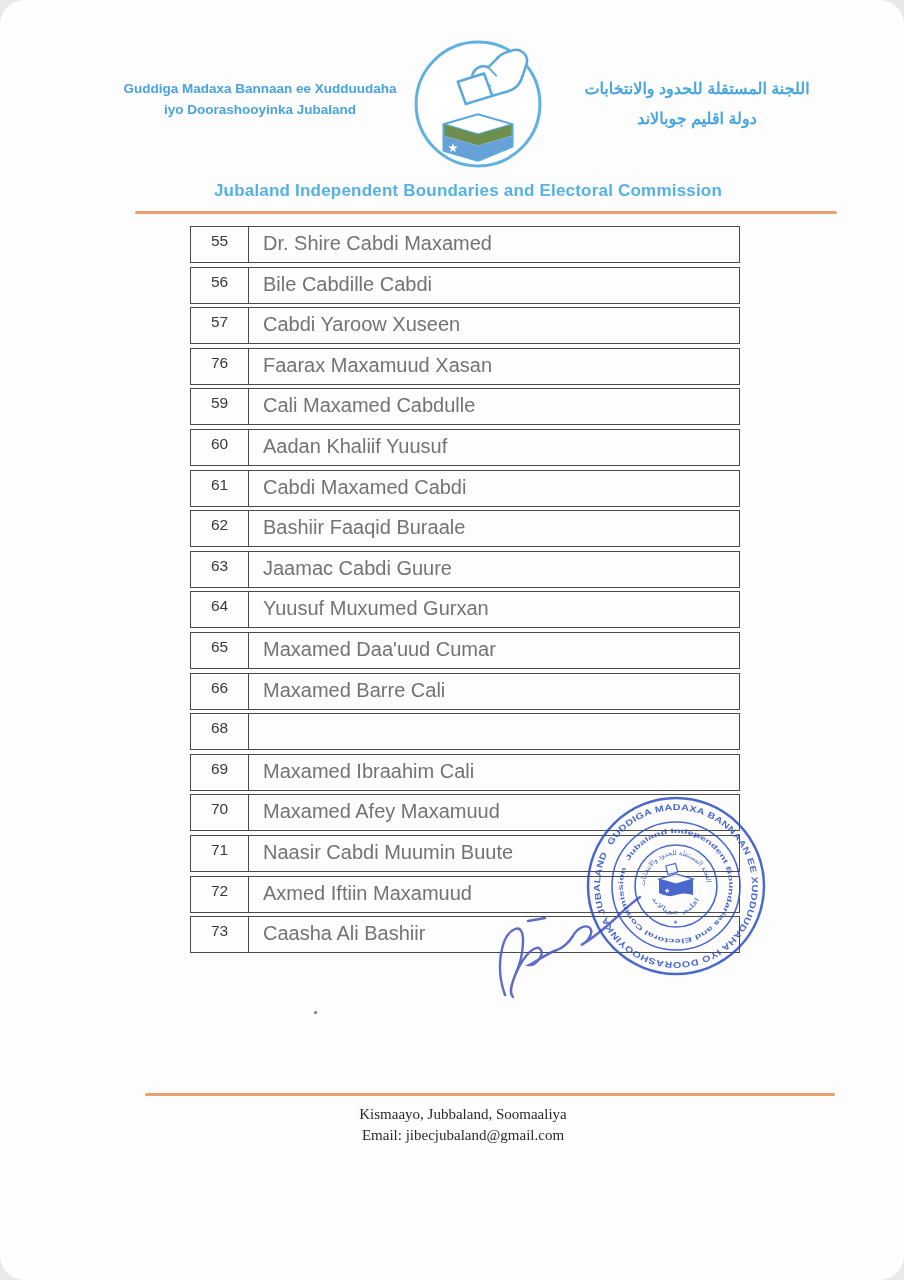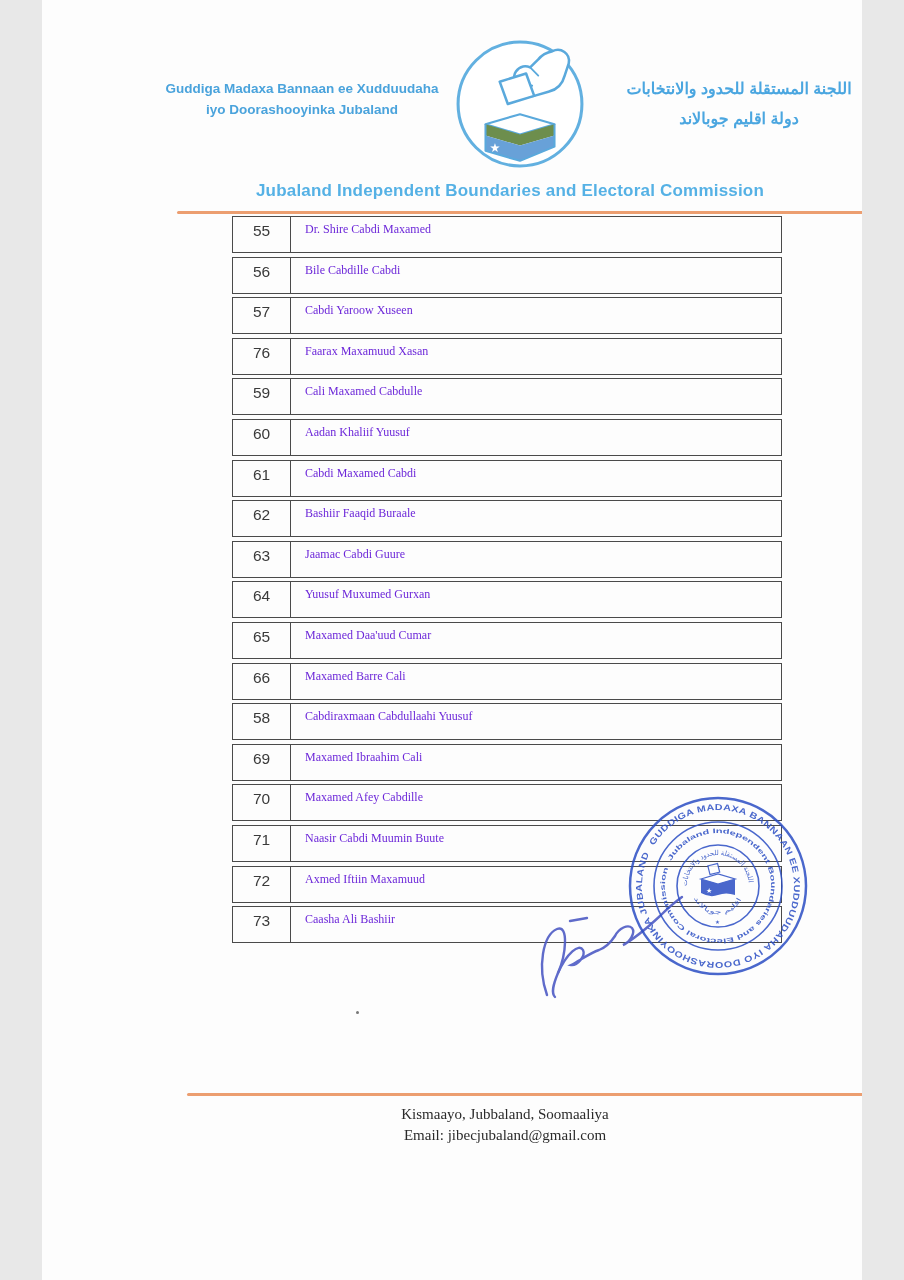--- a/index.html
+++ b/index.html
@@ -1,22 +1,23 @@
 <!DOCTYPE html>
 <html><head>
 <meta charset="utf-8">
 <style>
   html,body{margin:0;padding:0;background:#e8e8e8;}
   .page{
     position:relative;
-    width:820px;height:1280px;
+    width:904px;height:1280px;
     margin:0 auto;
     background:#fdfdfd;
     font-family:"Liberation Sans",sans-serif;
     overflow:hidden;
+    border-radius:24px;
   }
   
   .org-somali{
     position:absolute;left:108px;top:78px;width:304px;
     text-align:center;
     color:#4aa3dc;font-weight:bold;font-size:13.5px;line-height:21px;
   }
   .logo-svg{position:absolute;left:411px;top:37px;width:134px;height:134px;}
   .org-arabic{
     position:absolute;left:546px;top:74px;width:302px;
@@ -26,44 +27,43 @@
   .page-title{
     position:absolute;left:34px;top:181px;width:868px;
     text-align:center;
     color:#55b1e5;font-weight:bold;font-size:17px;letter-spacing:0.2px;
   }
   .rule{position:absolute;height:3px;background:#ec9e70;border-radius:2px;}
   .rule-top{left:135px;top:211px;width:702px;}
   .rule-bottom{left:145px;top:1093px;width:690px;}
   
   .roster{
-    position:absolute;left:190px;top:216px;width:550px;
+    position:absolute;left:190px;top:226px;width:550px;
     display:flex;flex-direction:column;gap:3.6px;
   }
   .roster-row{
     box-sizing:border-box;
     height:37px;
     border:1.6px solid #4a4a4a;
     display:flex;align-items:flex-start;
     background:transparent;
   }
   .cell-num{
     box-sizing:border-box;
     width:58px;flex:0 0 58px;
     border-right:1.6px solid #4a4a4a;
     height:100%;
     text-align:center;
     padding-top:5px;
     font-size:15.5px;color:#3a3a3a;
   }
   .cell-name{
     padding:5px 0 0 14px;
-    font-size:12px;color:#6d28d9;
+    font-size:20px;color:#737373;
     white-space:nowrap;
-    font-family:Liberation Serif, serif;
   }
   .stray-dot{
     position:absolute;left:314px;top:1011px;width:3px;height:3px;
     background:#777;border-radius:50%;
   }
   
   .stamp-svg{position:absolute;left:581px;top:791px;width:190px;height:190px;}
   .signature-svg{position:absolute;left:478px;top:893px;width:210px;height:115px;}
   
   .page-footer{
@@ -166,32 +166,31 @@
       <div class="cell-name">Maxamed Daa'uud Cumar</div>
     </div>
 
     <div class="roster-row">
       <div class="cell-num">66</div>
       <div class="cell-name">Maxamed Barre Cali</div>
     </div>
 
 
     <div class="roster-row">
-      <div class="cell-num">58</div>
-      <div class="cell-name">Cabdiraxmaan Cabdullaahi Yuusuf</div>
+      <div class="cell-num">68</div>
     </div>
 
     <div class="roster-row">
       <div class="cell-num">69</div>
       <div class="cell-name">Maxamed Ibraahim Cali</div>
     </div>
 
     <div class="roster-row">
       <div class="cell-num">70</div>
-      <div class="cell-name">Maxamed Afey Cabdille</div>
+      <div class="cell-name">Maxamed Afey Maxamuud</div>
     </div>
 
     <div class="roster-row">
       <div class="cell-num">71</div>
       <div class="cell-name">Naasir Cabdi Muumin Buute</div>
     </div>
 
     <div class="roster-row">
       <div class="cell-num">72</div>
       <div class="cell-name">Axmed Iftiin Maxamuud</div>

